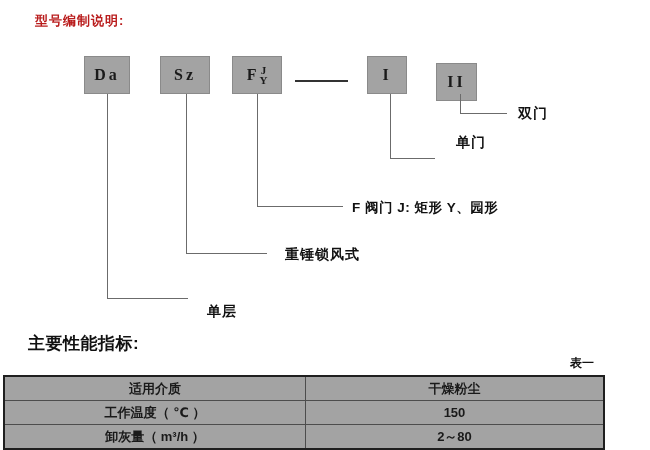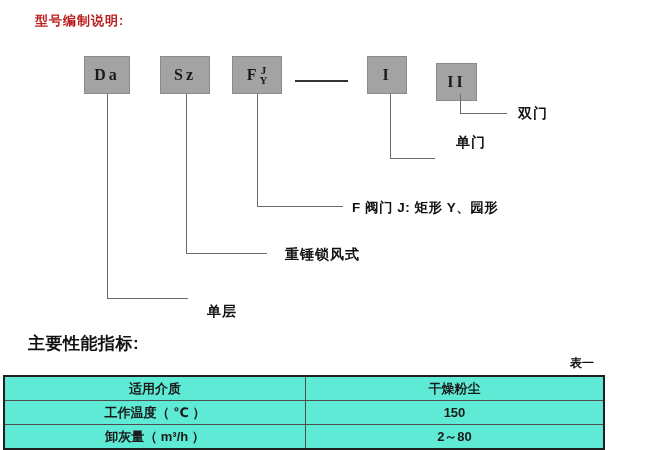--- a/index.html
+++ b/index.html
@@ -45,21 +45,21 @@
   
   .section-title{
     position:absolute;left:28px;top:332px;margin:0;
     font-size:17px;font-weight:bold;letter-spacing:0.5px;color:#111;
   }
   .table-tag{
     position:absolute;left:570px;top:355px;font-size:12px;font-weight:bold;color:#111;
   }
   table.perf{
     position:absolute;left:3px;top:375px;width:597px;height:70px;
-    border-collapse:collapse;table-layout:fixed;background:#5eead4;
+    border-collapse:collapse;table-layout:fixed;background:#a3a3a3;
   }
   table.perf td{
     border:1px solid #4d4d4d;text-align:center;vertical-align:middle;
     font-size:13px;font-weight:bold;color:#1a1a1a;padding:0;height:23px;
   }
   table.perf{border:2px solid #1f1f1f;}
   table.perf td.c1{width:300px;}
   table.perf td.c2{width:297px;}
 </style>
 </head>

